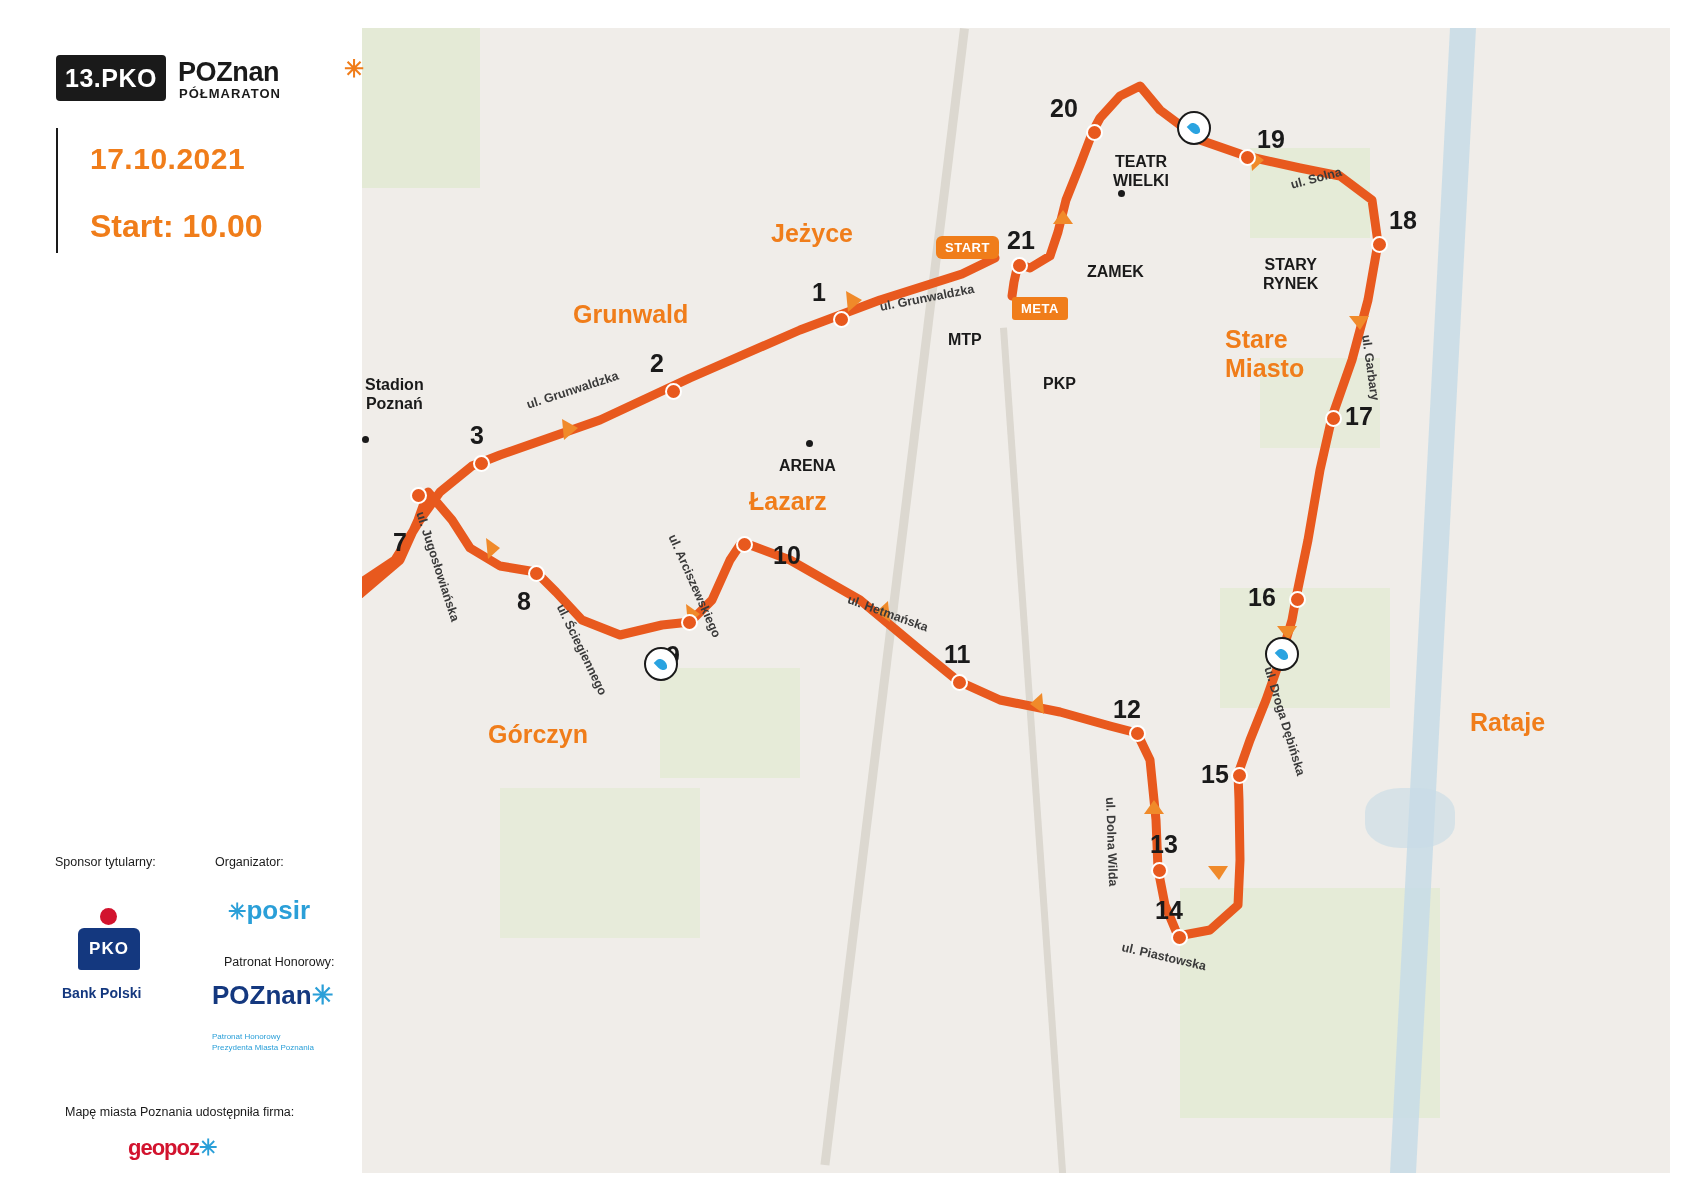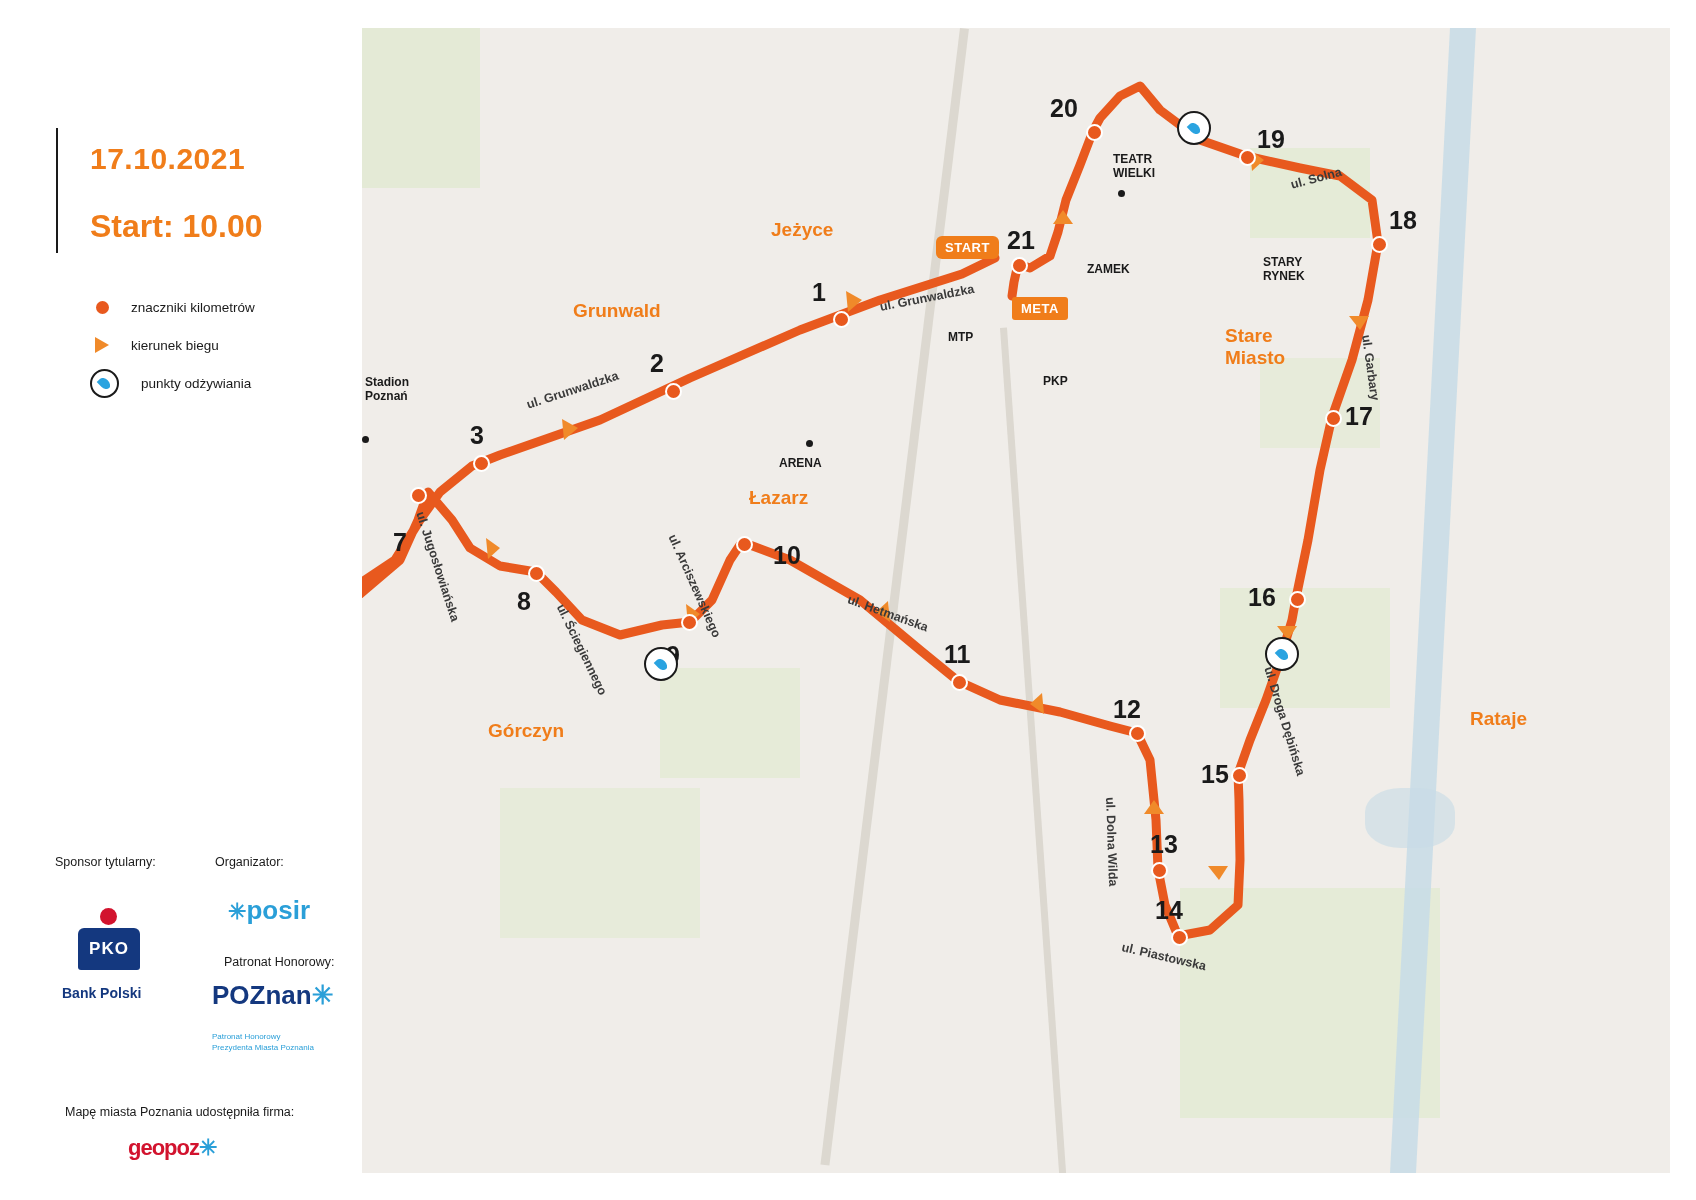--- a/index.html
+++ b/index.html
@@ -58,22 +58,22 @@
   
   #route-layer{position:absolute;left:0;top:0;width:1696px;height:1200px;z-index:25;pointer-events:none;}
 
   .kmlabel{position:absolute;font-size:25px;font-weight:bold;color:#1a1a1a;z-index:32;}
   .kmdot{position:absolute;width:13px;height:13px;border-radius:50%;background:#e8591e;
       border:2px solid #ffffff;z-index:31;margin-left:-7px;margin-top:-7px;}
   .station{position:absolute;width:30px;height:30px;border-radius:50%;background:#ffffff;border:2px solid #1a1a1a;
       z-index:33;display:flex;align-items:center;justify-content:center;margin-left:-15px;margin-top:-15px;}
   .badge{position:absolute;background:#f07d1a;color:#ffffff;font-size:13px;font-weight:bold;
       padding:4px 9px;border-radius:3px;z-index:34;letter-spacing:.5px;}
-  .district{position:absolute;font-size:19px;font-weight:bold;color:#f07d1a;z-index:30;}
-  .poi{position:absolute;font-size:12px;font-weight:bold;color:#1a1a1a;z-index:30;line-height:1.2;}
+  .district{position:absolute;font-size:25px;font-weight:bold;color:#f07d1a;z-index:30;}
+  .poi{position:absolute;font-size:16px;font-weight:bold;color:#1a1a1a;z-index:30;text-align:center;line-height:1.2;}
   .poidot{position:absolute;width:7px;height:7px;border-radius:50%;background:#1a1a1a;z-index:30;}
   .street{position:absolute;font-size:12.5px;font-weight:bold;color:#3a3a3a;z-index:30;white-space:nowrap;}
 </style>
 </head>
 <body>
 
 <div id="page">
 
   <div id="map">
     <div class="map-canvas">
@@ -235,40 +235,30 @@
       <div class="street" style="left: 672px; top: 528px; transform: rotate(66deg); transform-origin: left center;">ul. Arciszewskiego</div>
       <div class="street" style="left: 848px; top: 592px; transform: rotate(20deg); transform-origin: left center;">ul. Hetmańska</div>
       <div class="street" style="left: 1110px; top: 790px; transform: rotate(88deg); transform-origin: left center;">ul. Dolna Wilda</div>
       <div class="street" style="left: 1122px; top: 940px; transform: rotate(13deg); transform-origin: left center;">ul. Piastowska</div>
       <div class="street" style="left: 1268px; top: 660px; transform: rotate(73deg); transform-origin: left center;">ul. Droga Dębińska</div>
       <div class="street" style="left: 1366px; top: 328px; transform: rotate(82deg); transform-origin: left center;">ul. Garbary</div>
       <div class="street" style="left: 1291px; top: 178px; transform: rotate(-15deg); transform-origin: left center;">ul. Solna</div>
     </div>
 
   <div id="panel">
+    <div id="logo">
+      <div class="logo-badge">13.PKO</div>
+      <div class="logo-poznan">POZnan</div>
+      <div class="logo-star">✳</div>
+      <div class="logo-sub">PÓŁMARATON</div>
+    </div>
     <div class="rule"></div>
     <div class="date">17.10.2021</div>
     <div class="starttime">Start: 10.00</div>
 
-    <div class="legend">
-      <div class="legend-row">
-        <span class="lg-dot"></span>
-        <span class="legend-label">znaczniki kilometrów</span>
-      </div>
-      <div class="legend-row">
-        <span class="lg-tri"></span>
-        <span class="legend-label">kierunek biegu</span>
-      </div>
-      <div class="legend-row">
-        <span class="lg-drop">
-            <span class="drop-glyph"></span>
-          </span>
-        <span class="legend-label">punkty odżywiania</span>
-      </div>
-    </div>
   </div>
 
   <div id="panel-lower"></div>
 
   <div style="position:absolute;left:0;top:840px;width:362px;height:360px;background:#fff;z-index:41;">
     <div class="sp-label" style="position:absolute;left:55px;top:15px;">Sponsor tytularny:</div>
     <div class="sp-label" style="position:absolute;left:215px;top:15px;">Organizator:</div>
 
     <div class="pko-logo" style="top:68px;">
       <div class="pko-dot"></div>

